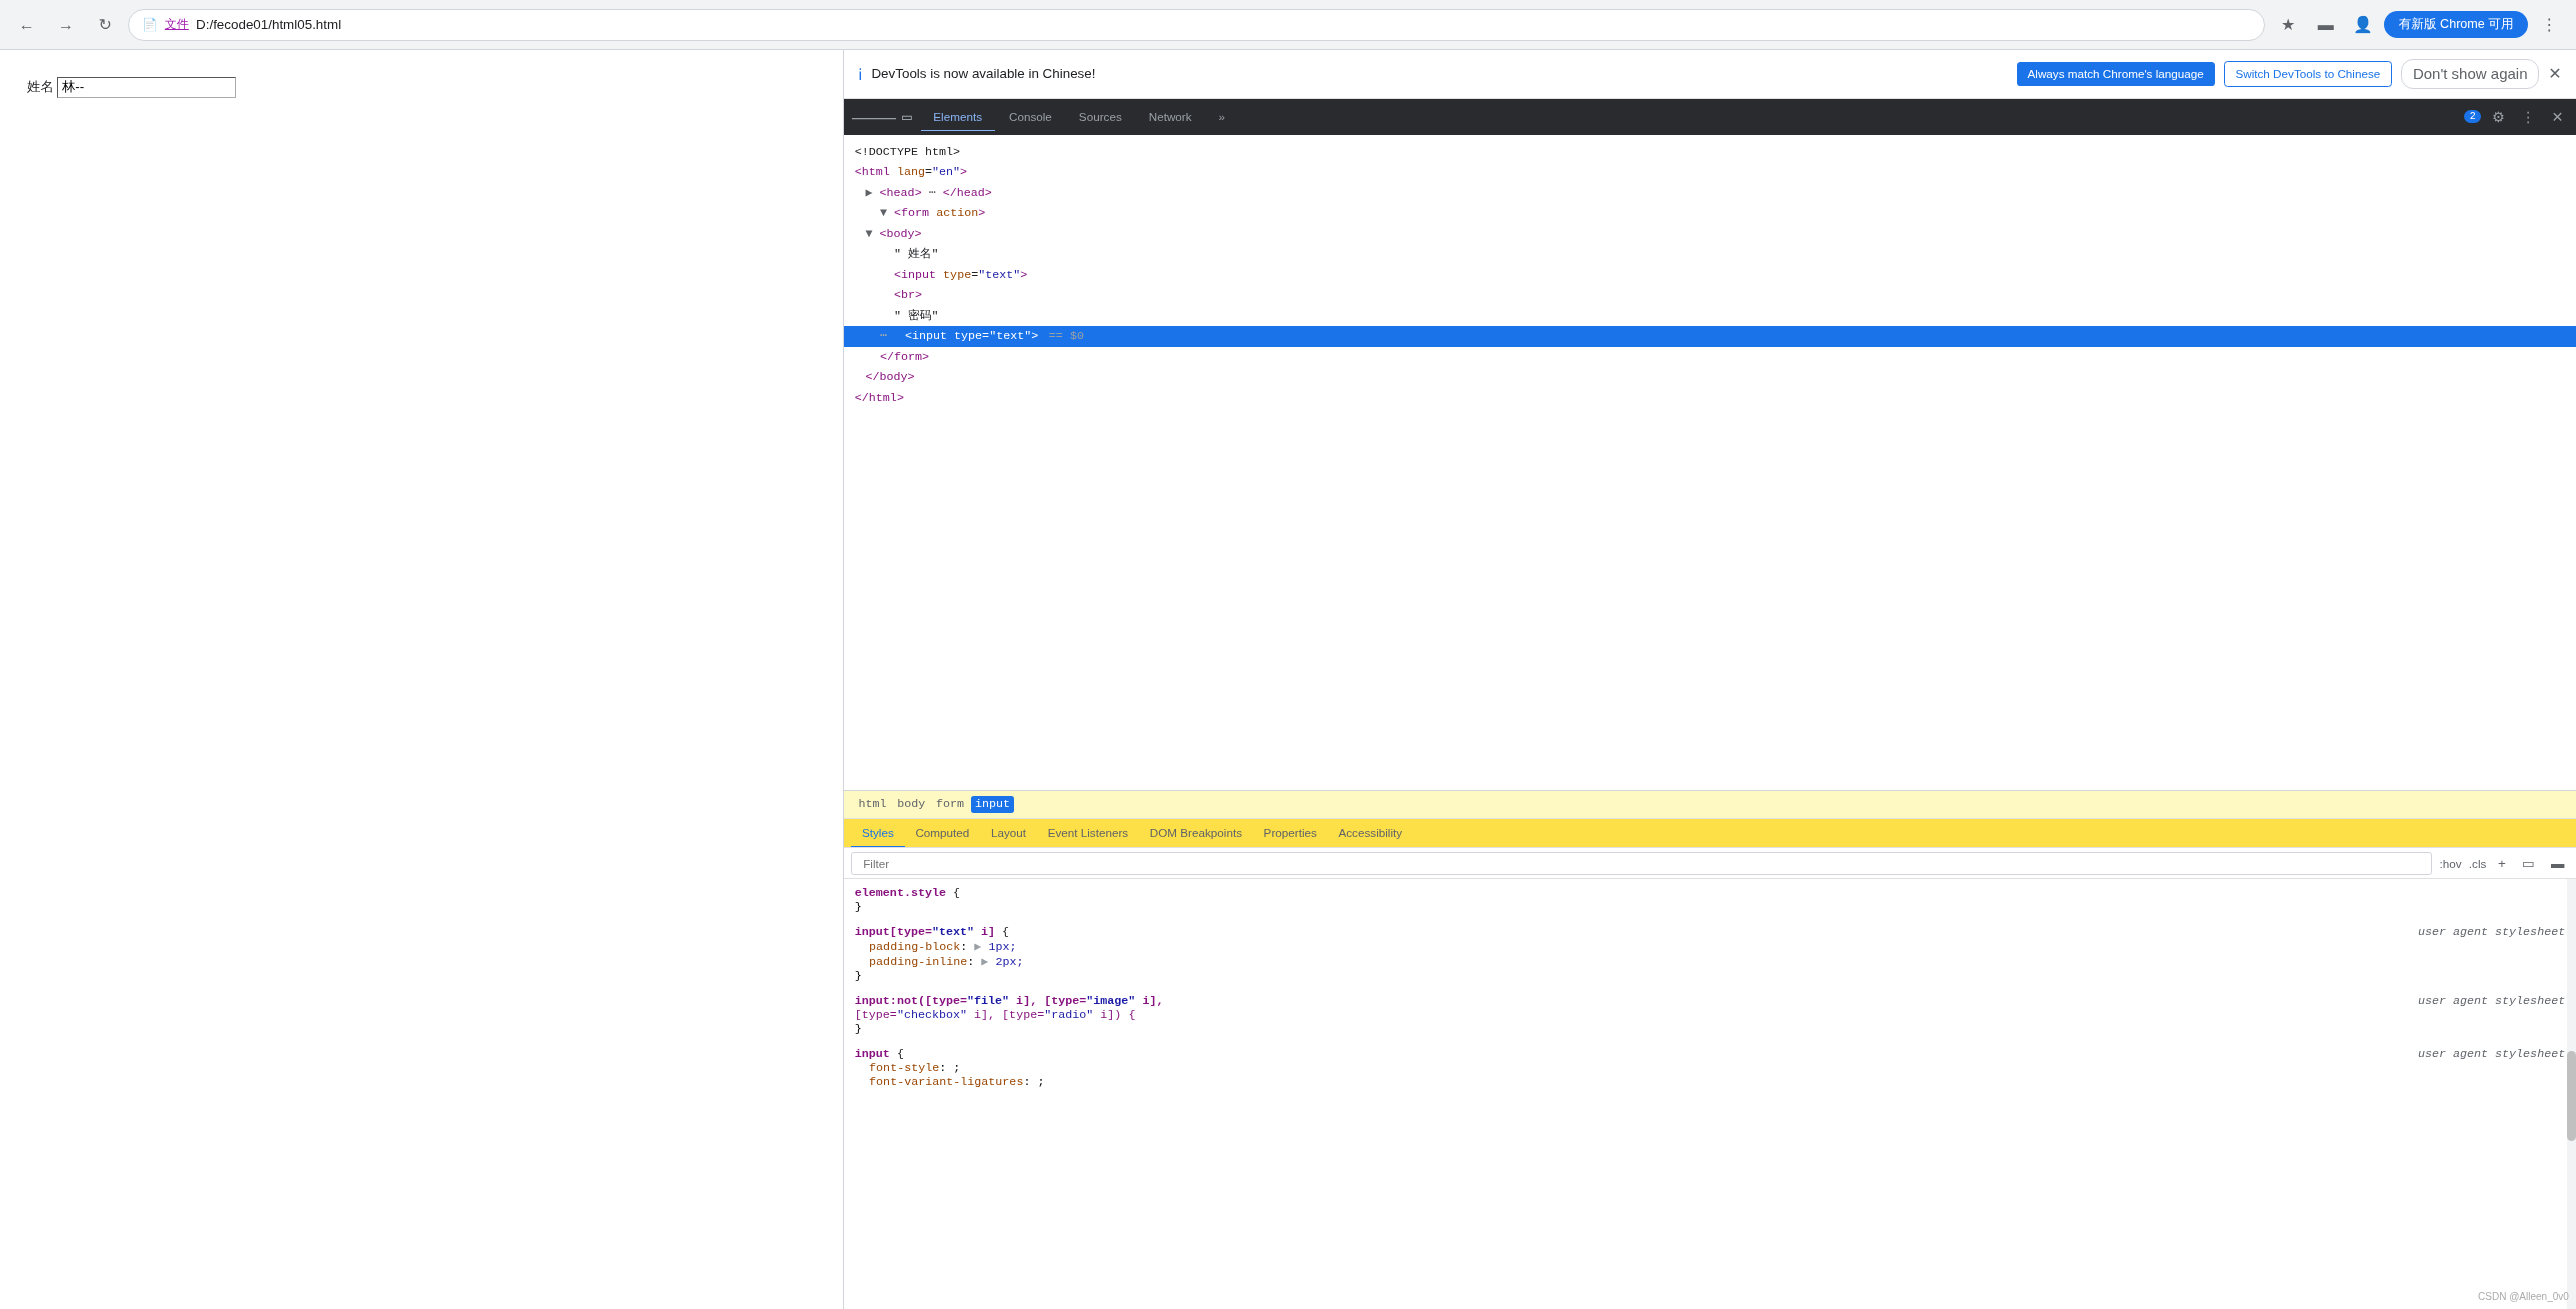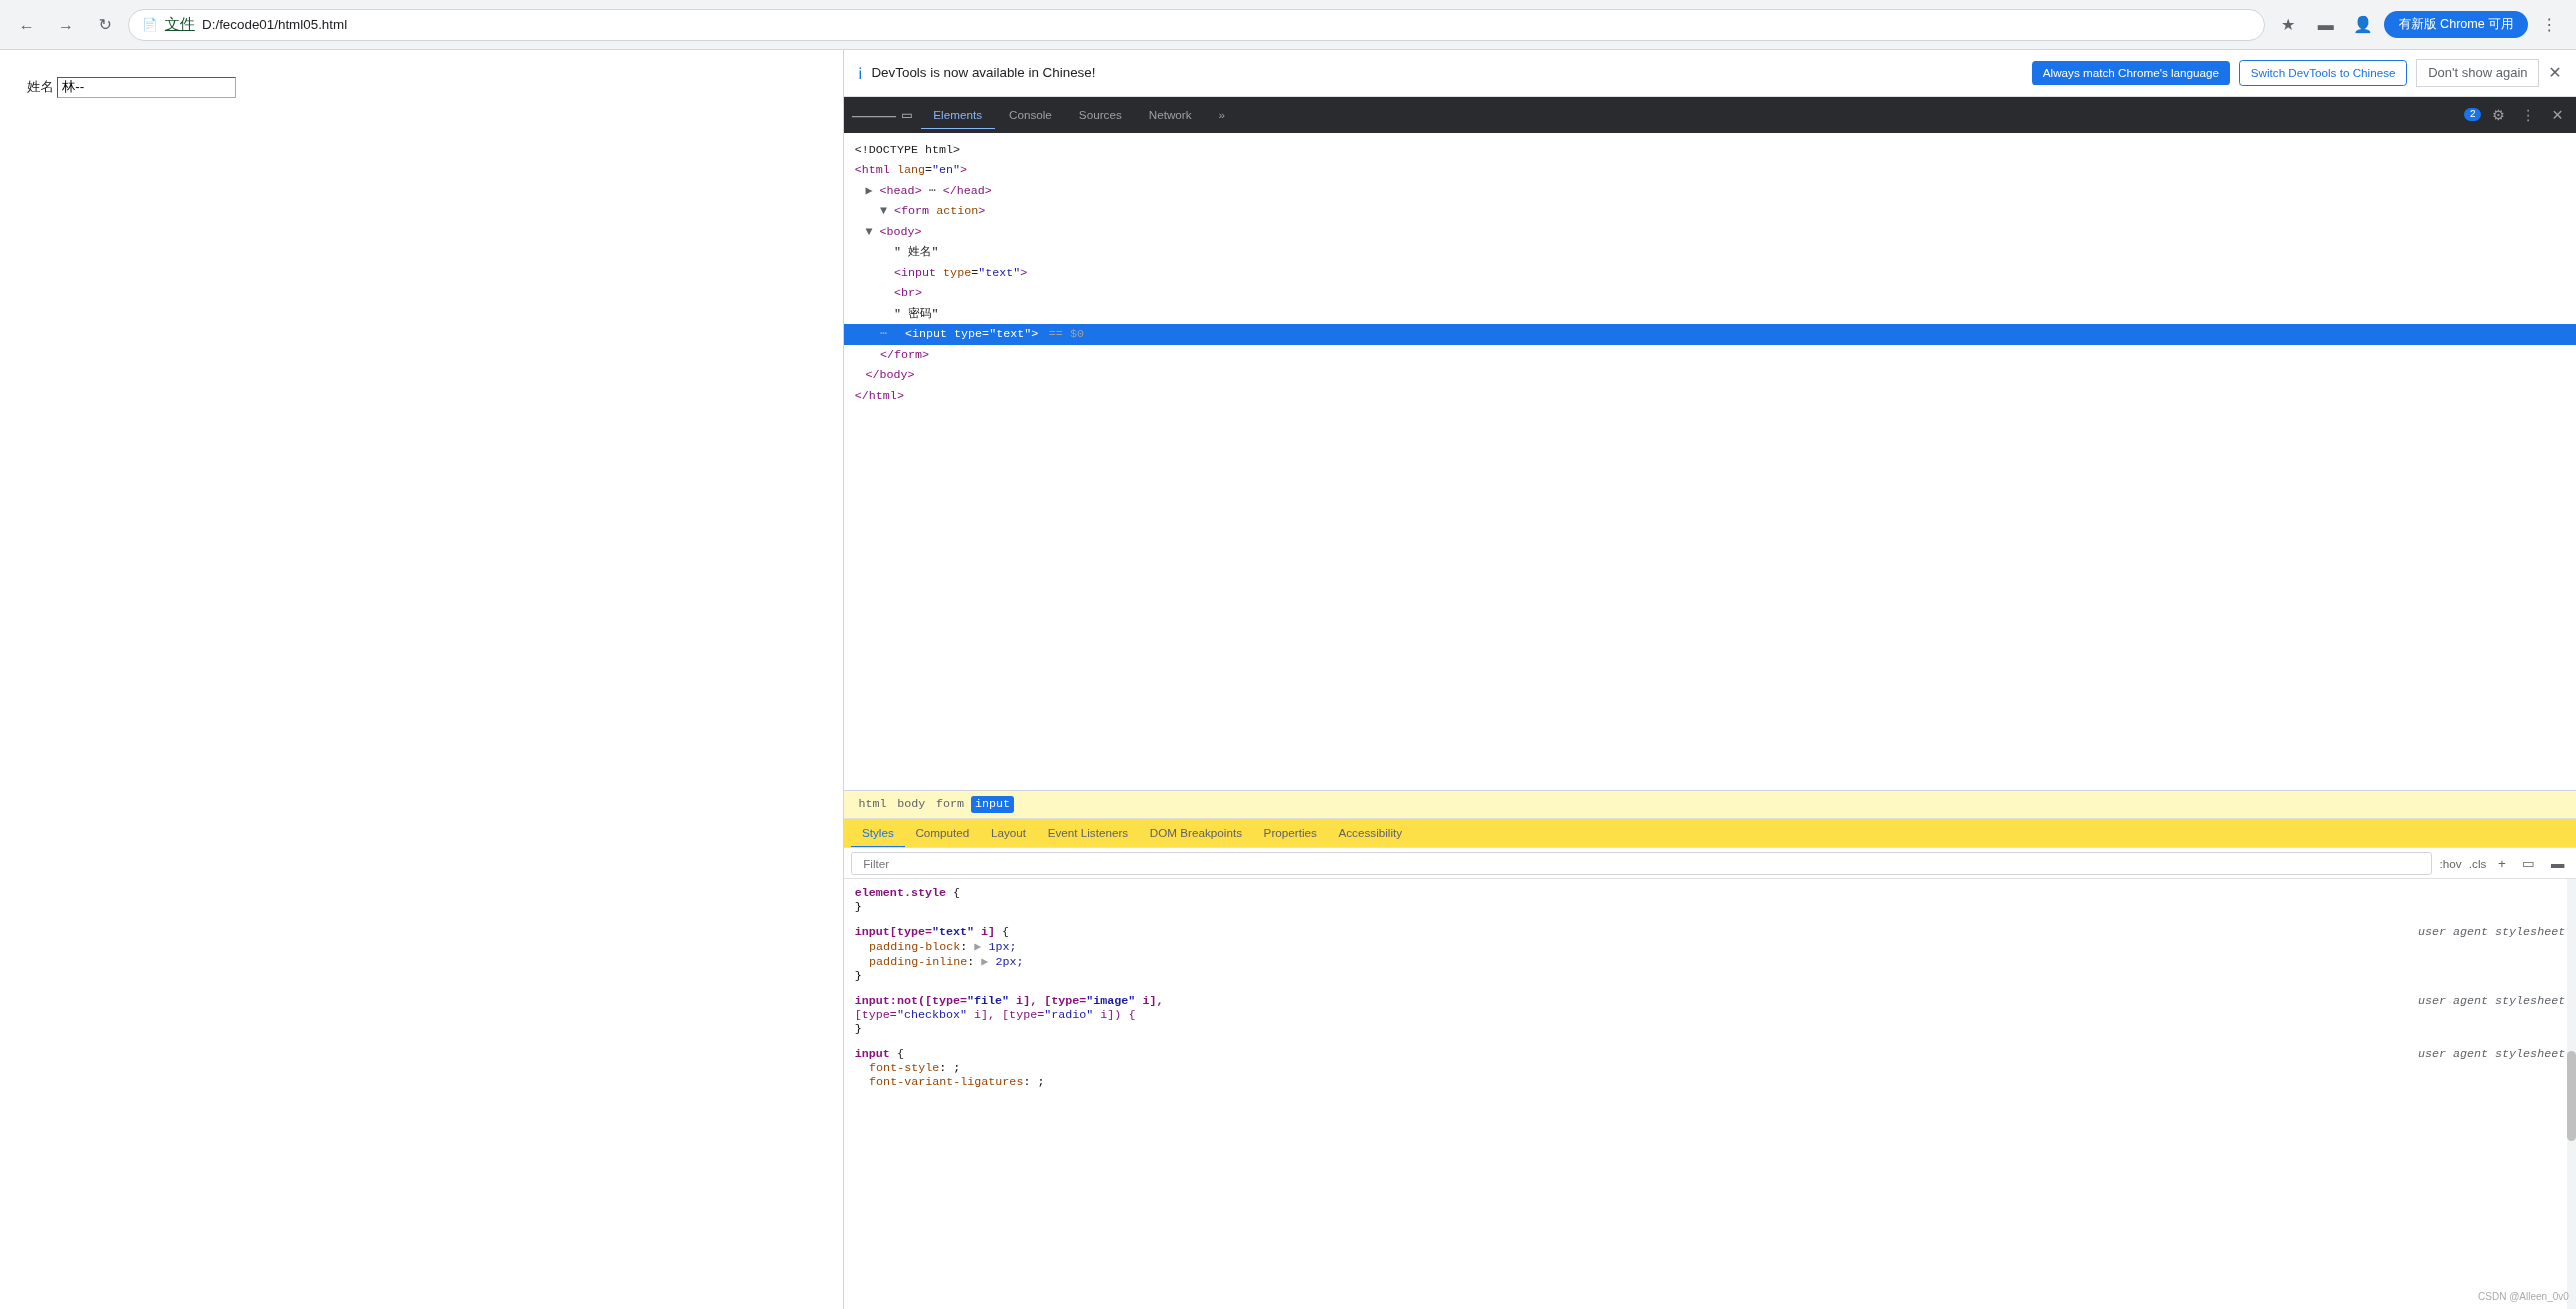--- a/index.html
+++ b/index.html
@@ -33,21 +33,21 @@
       border-radius: 18px;
       border: 0.9px solid #d1d5db;
       display: flex;
       align-items: center;
       padding: 0 12.6px;
       gap: 7.2px;
       font-size: 13.4px;
       color: #202124;
     }
     .address-bar .lock-icon { color: #5f6368; font-size: 12.6px; }
-    .address-bar .file-label { color: #14532d; font-size: 15px; text-decoration: underline; }
+    .address-bar .file-label { color: #a21caf; font-size: 12px; text-decoration: underline; }
     .toolbar-right {
       display: flex; align-items: center; gap: 5.4px;
     }
     .toolbar-btn {
       width: 32px; height: 32px;
       border-radius: 50%;
       border: none;
       background: transparent;
       cursor: pointer;
       display: flex; align-items: center; justify-content: center;
@@ -130,23 +130,23 @@
       border: 1.8px solid #1a73e8;
       border-radius: 3.6px;
       padding: 5.4px 10.8px;
       font-size: 11.7px;
       cursor: pointer;
     }
     .notif-btn-text {
       background: transparent;
       color: #5f6368;
       border: 0.9px solid #d1d5db;
-      border-radius: 0;
+      border-radius: 12px;
       padding: 5.4px 10.8px;
-      font-size: 13px;
+      font-size: 15px;
       cursor: pointer;
     }
     .notif-close {
       background: transparent;
       border: none;
       font-size: 16px;
       cursor: pointer;
       color: #5f6368;
     }
 

